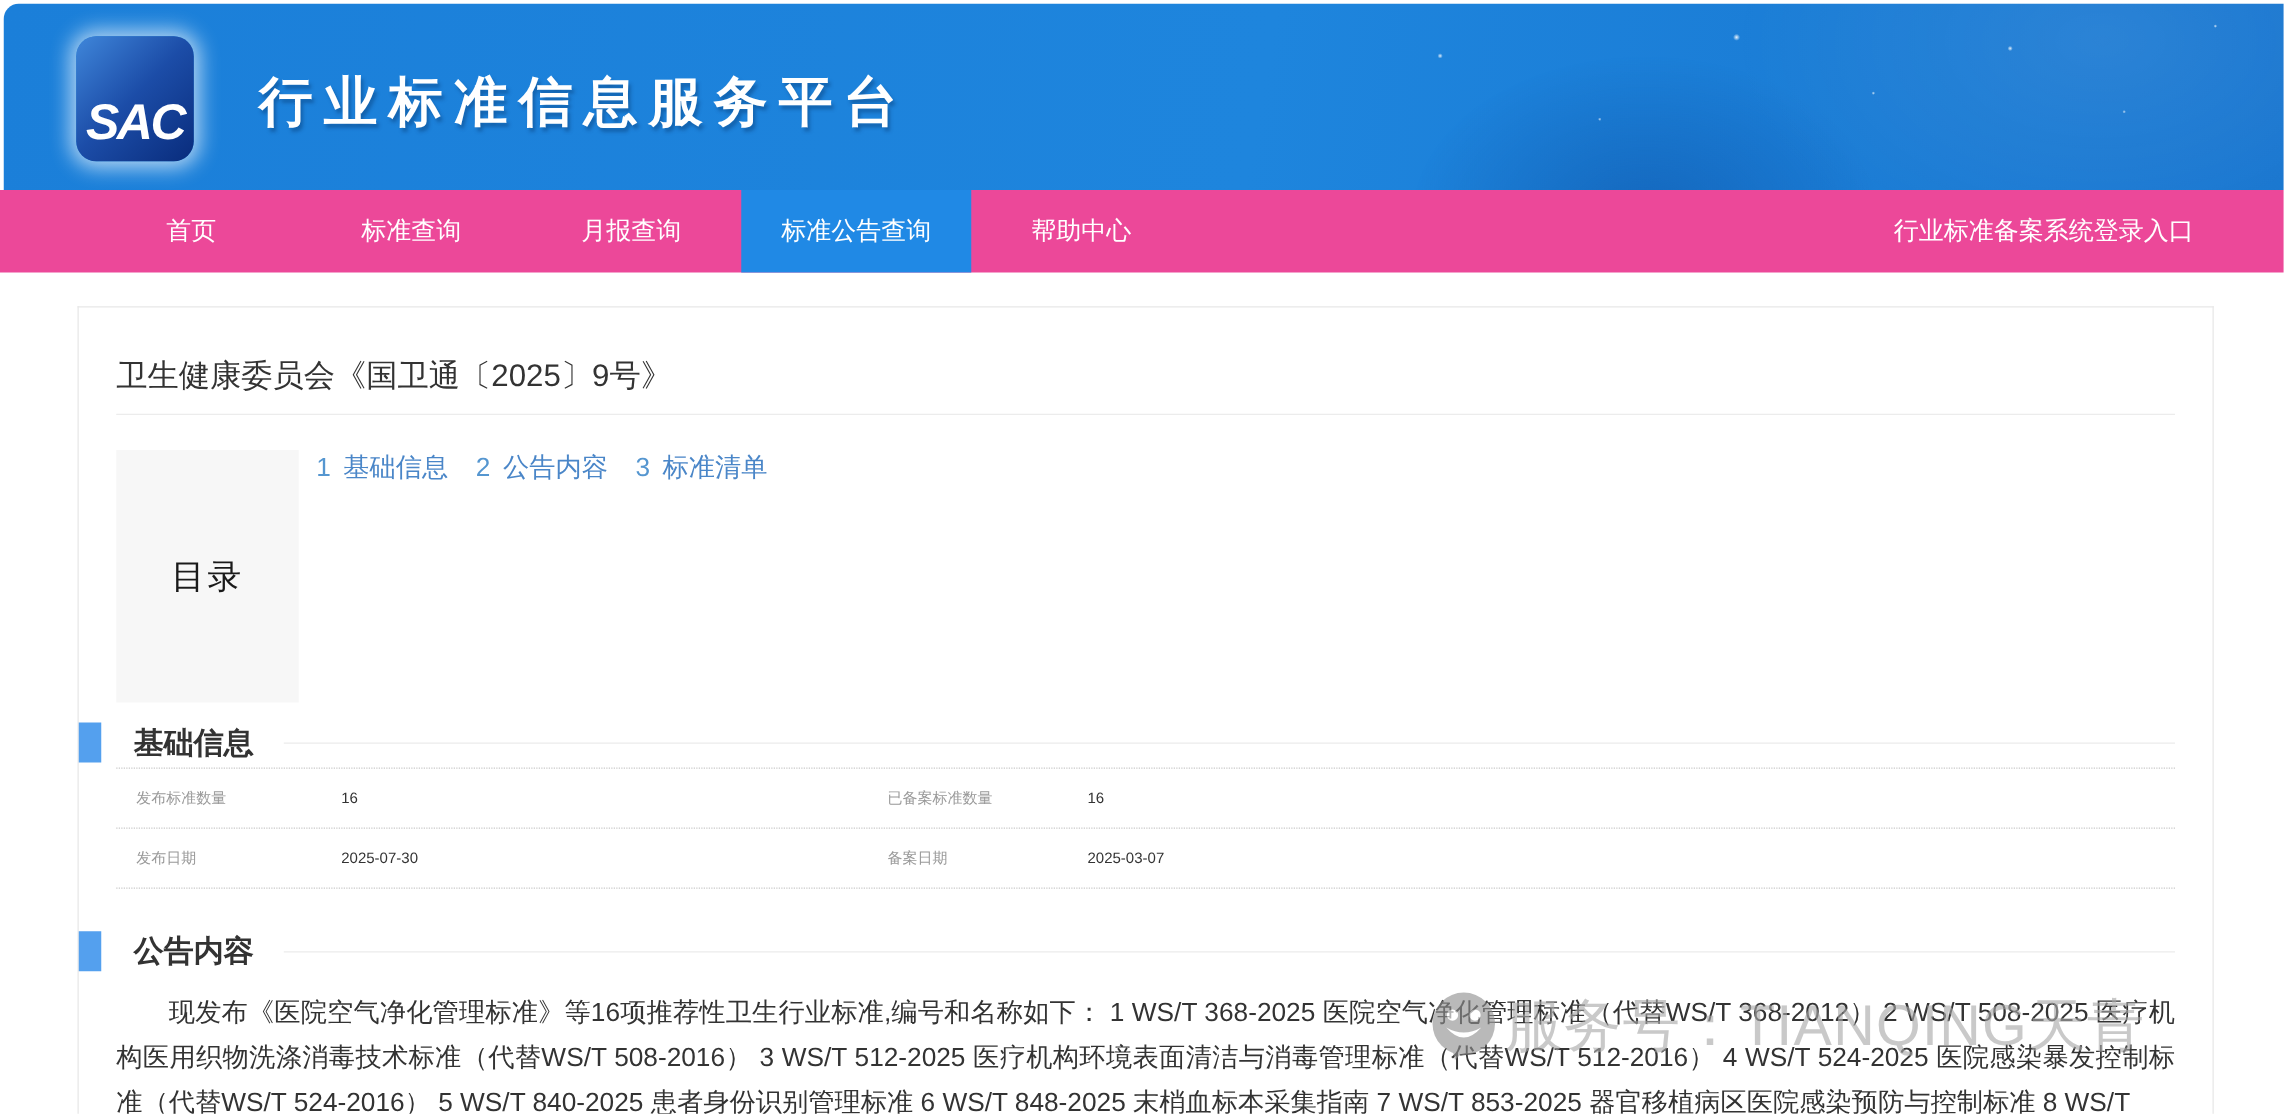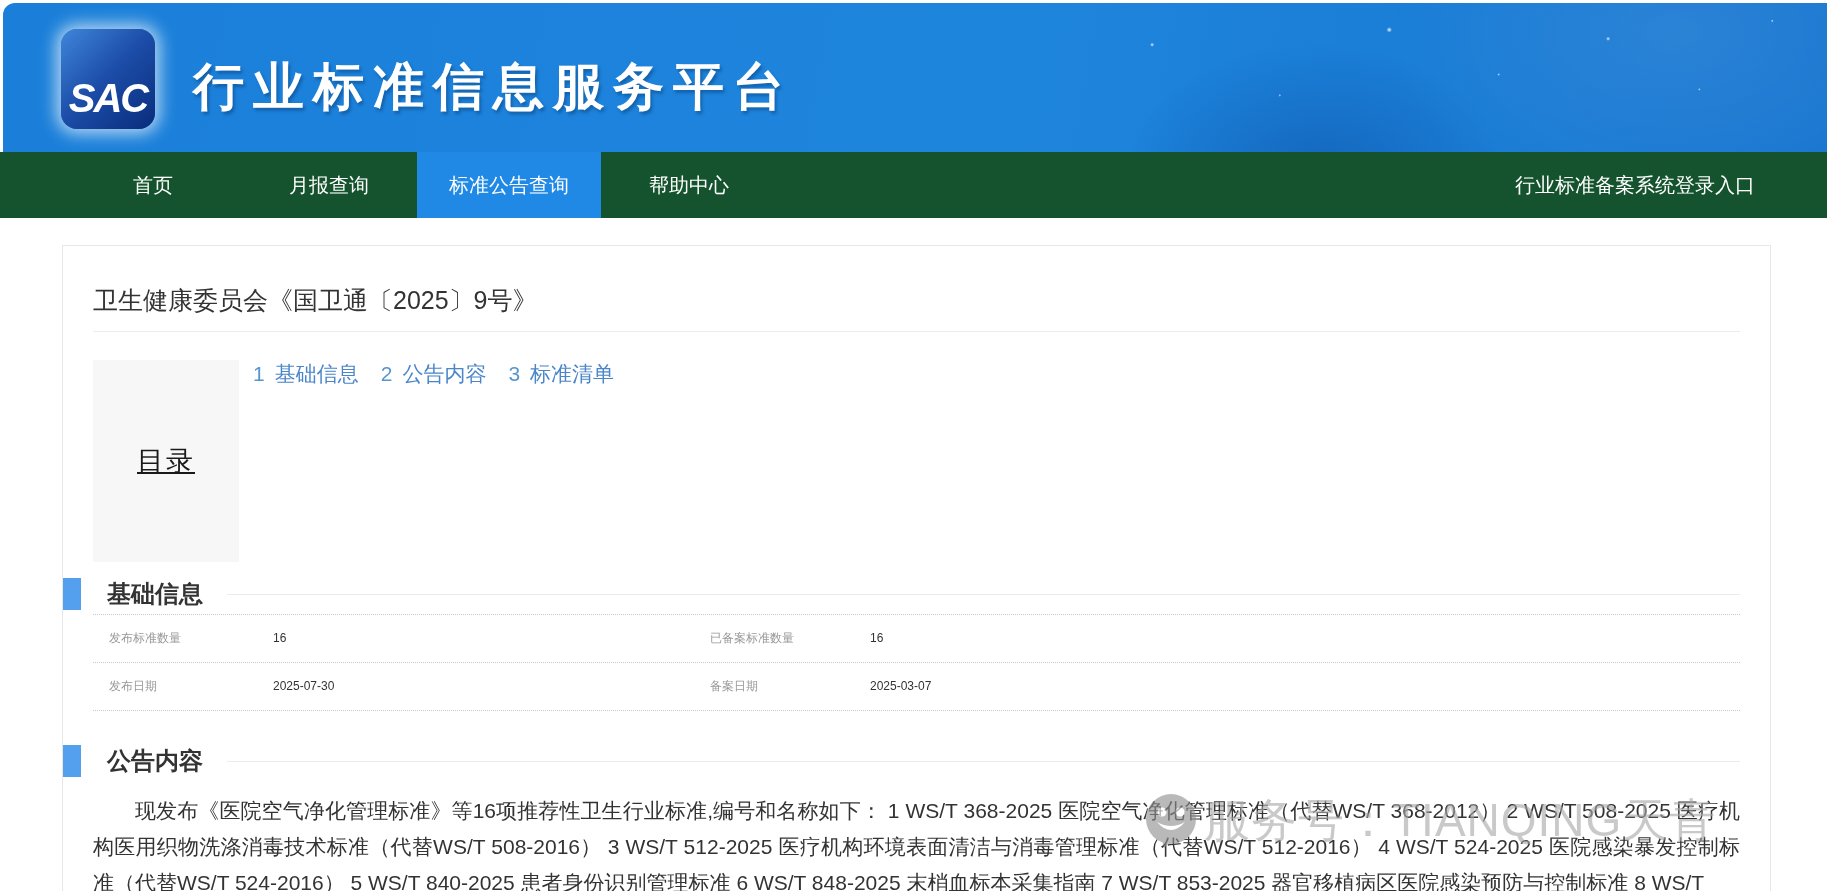--- a/index.html
+++ b/index.html
@@ -34,30 +34,30 @@
     border-radius:16px;
     background:linear-gradient(135deg,#3f86da 0%,#1c4da8 48%,#092c7c 100%);
     box-shadow:0 0 16px 5px rgba(255,255,255,.65);
     display:flex;align-items:flex-end;justify-content:center;
   }
   .sac-logo span{
     color:#fff;font-weight:bold;font-style:italic;font-size:40px;
     letter-spacing:-2px;padding-bottom:8px;
   }
   .banner-title{
-    position:absolute;left:190px;top:50px;
-    color:#ffffff;font-size:51px;font-weight:bold;letter-spacing:9px;
+    position:absolute;left:204px;top:50px;
+    color:#ffffff;font-size:43px;font-weight:bold;letter-spacing:9px;
     text-shadow:2px 3px 3px rgba(0,40,90,.35);
     white-space:nowrap;
   }
 
   
   .nav{
     position:absolute;left:0;top:152px;width:100%;height:66px;
-    background:#14532d;
+    background:#ec4899;
   }
   .nav-inner{display:flex;height:66px;padding-left:65px;}
   .nav-item{
     width:176px;text-align:center;line-height:66px;
     color:#ffffff;font-size:20px;cursor:pointer;white-space:nowrap;
   }
   .nav-item.active{background:#2089e5;width:184px;}
   .nav-right{
     position:absolute;right:72px;top:0;line-height:66px;
     color:#ffffff;font-size:20px;cursor:pointer;white-space:nowrap;margin-left:40px;
@@ -73,21 +73,21 @@
     margin:38px 30px 0 30px;
     font-size:25px;color:#333;font-weight:normal;
   }
   .title-divider{margin:14px 30px 0 30px;border-bottom:1px solid #ececec;height:0;}
 
   
   .toc{display:flex;margin:28px 30px 0 30px;}
   .toc-label{
     width:146px;min-height:202px;background:#f7f7f7;
     display:flex;align-items:center;justify-content:center;
-    font-size:27px;color:#1a1a1a;letter-spacing:2px;text-decoration:underline;
+    font-size:27px;color:#1a1a1a;letter-spacing:2px;
   }
   .toc-links{display:flex;flex-direction:row;justify-content:center;gap:22px;margin-left:14px;}
   .toc-link{font-size:21px;cursor:pointer;white-space:nowrap;}
   .toc-link .num{color:#5596d0;margin-right:10px;}
   .toc-link .txt{color:#4a86c8;}
 
   
   .section-head{display:flex;align-items:center;margin-top:16px;}
   .section-head .bar{width:18px;height:32px;background:#54a0ee;flex:none;}
   .section-head .stitle{margin-left:26px;font-size:24px;font-weight:bold;color:#333;white-space:nowrap;}
@@ -126,20 +126,21 @@
   <div class="banner-art"></div>
   <div class="sac-logo">
     <span>SAC</span>
   </div>
   <div class="banner-title">行业标准信息服务平台</div>
 </div>
 
 <div class="nav">
   <div class="nav-inner">
     <div class="nav-item">首页</div>
+    <div class="nav-item">标准查询</div>
     <div class="nav-item">月报查询</div>
     <div class="nav-item active">标准公告查询</div>
     <div class="nav-item">帮助中心</div>
   </div>
   <div class="nav-right">行业标准备案系统登录入口</div>
 </div>
 
 <div class="card">
 
   <div class="page-title">卫生健康委员会《国卫通〔2025〕9号》</div>

